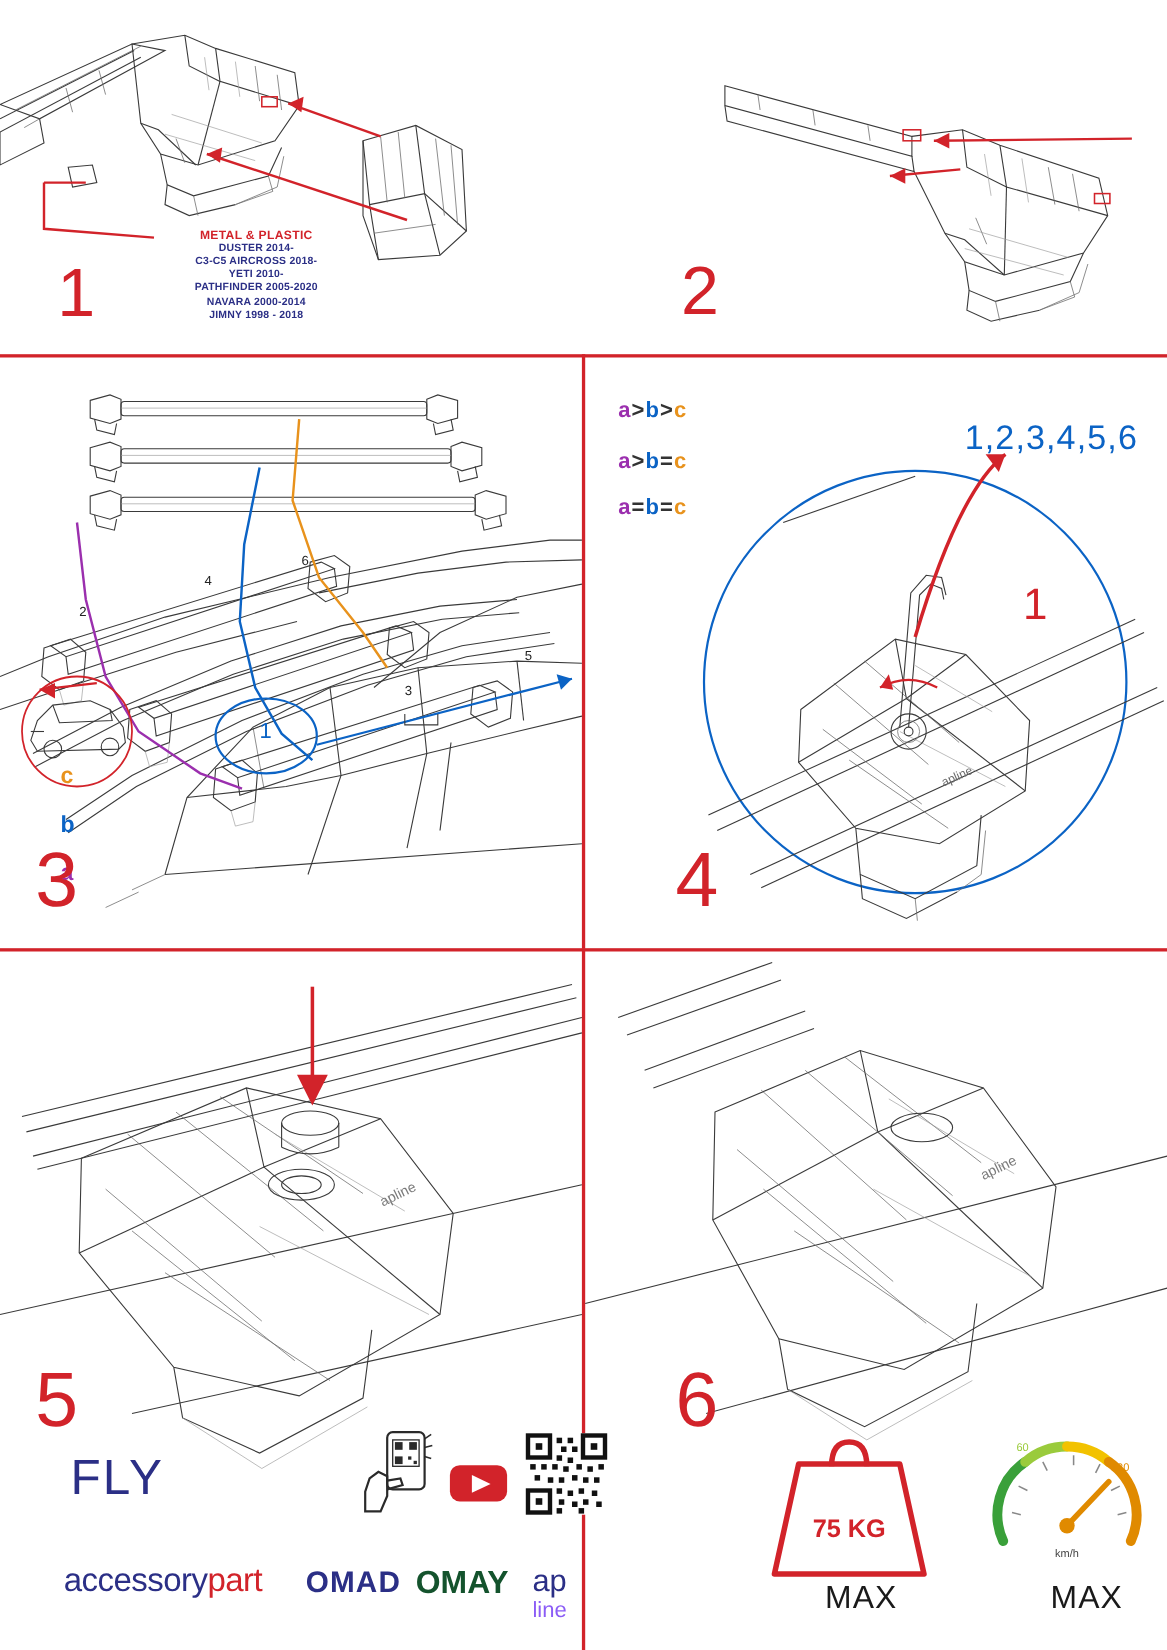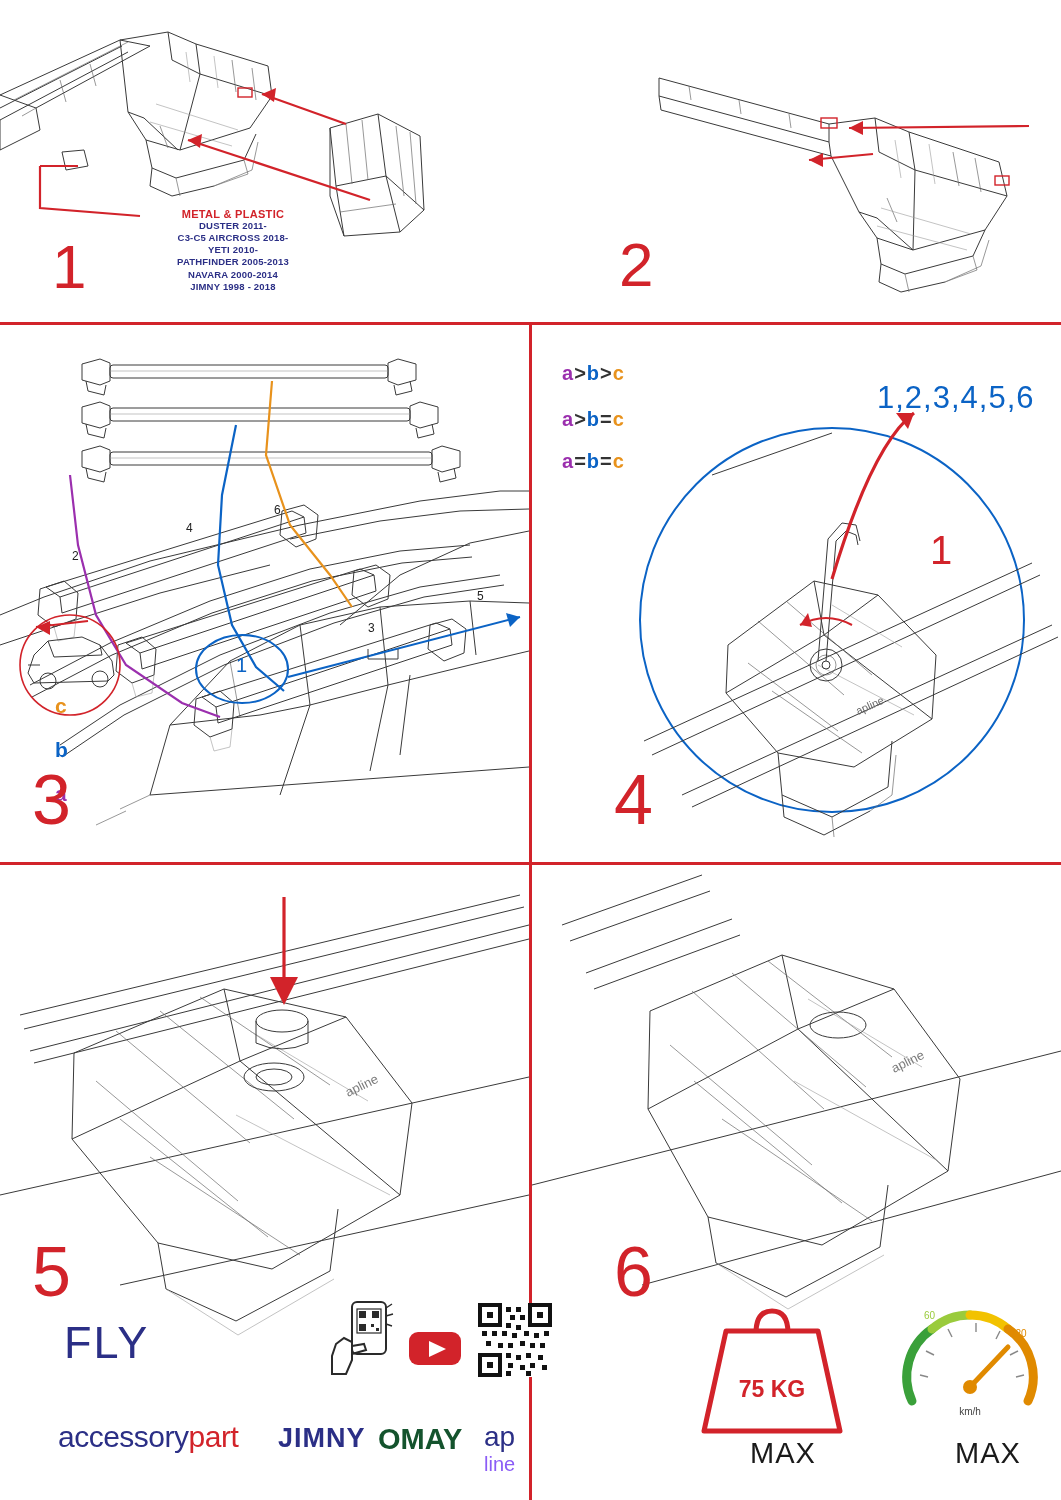--- a/index.html
+++ b/index.html
@@ -112,24 +112,24 @@
         <path d="M40 166 L40 208 L140 216"></path>
         <path d="M40 166 L78 166"></path>
       </g>
       <polygon class="redf" points="262,94 276,88 274,102"></polygon>
       <polygon class="redf" points="188,140 202,134 200,148"></polygon>
 
       <rect x="238" y="88" width="14" height="9" fill="none" stroke="#d2232a" stroke-width="1.4"></rect>
     </svg>
     <div class="partlist" style="left:118px;top:208px;width:230px;">
       <div class="hdr">METAL &amp; PLASTIC</div>
-      <div class="car">DUSTER 2011-</div>
+      <div class="car">DUSTER 2014-</div>
       <div class="car">C3-C5 AIRCROSS 2018-</div>
       <div class="car">YETI 2010-</div>
-      <div class="car">PATHFINDER 2005-2013</div>
+      <div class="car">PATHFINDER 2005-2020</div>
       <div class="car">NAVARA 2000-2014</div>
       <div class="car">JIMNY 1998 - 2018</div>
     </div>
     <div class="step-num" style="left:52px;top:236px;font-size:62px;">1</div>
   </div>
 
   <div class="panel" style="left:529px;top:0;width:532px;height:322px;">
     <svg width="532" height="322" viewBox="0 0 532 322">
       <g class="ln">
         <path d="M130 78 L300 124 L300 142 L130 96 Z"></path>
@@ -468,21 +468,21 @@
             <rect x="48" y="68" width="5" height="5"></rect>
         </g>
       </svg>
     </div>
 
     <div class="brandrow" style="left:58px;top:555px;">
       <span class="ap1">accessory</span>
         <span class="ap2">part</span>
     </div>
     <div class="brandrow" style="left:278px;top:558px;">
-      <span class="omad">JIMNY</span>
+      <span class="omad">OMAD</span>
     </div>
     <div class="brandrow" style="left:378px;top:558px;">
       <span class="omay1">OMAY</span>
     </div>
     <div class="brandrow" style="left:484px;top:556px;flex-direction:column;">
       <span class="apline1">ap</span>
         <span class="apline2">line</span>
     </div>
   </div>
 

